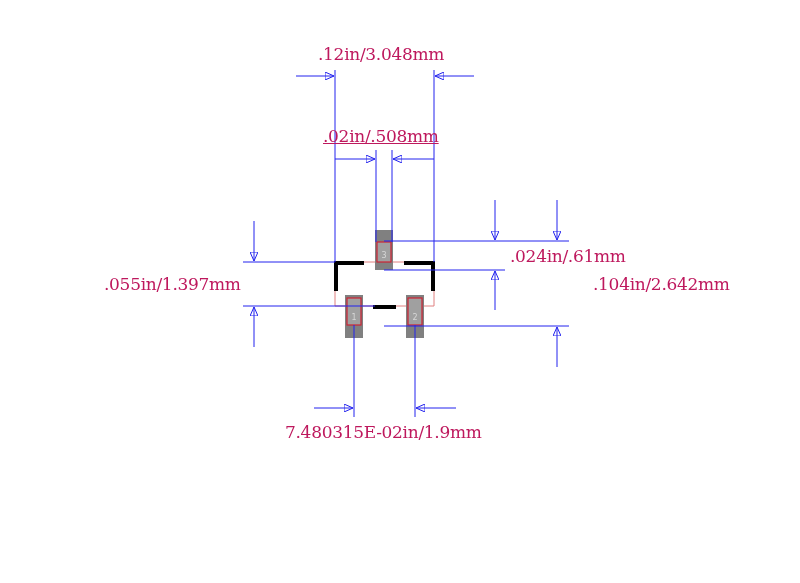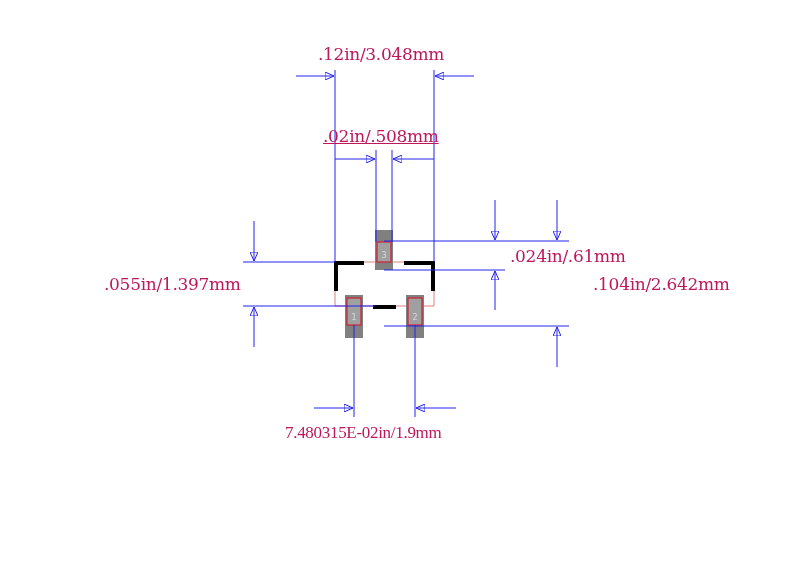--- a/index.html
+++ b/index.html
@@ -90,13 +90,13 @@
     <line x1="314" y1="408" x2="353" y2="408" marker-end="url(#arrR)"></line>
     <line x1="456" y1="408" x2="416" y2="408" marker-end="url(#arrR)"></line>
   </g>
 </svg>
 
 <div class="dim-label" style="left:318px; top:46px;">.12in/3.048mm</div>
 <div class="dim-label" style="left:323px; top:128px;text-decoration:underline;">.02in/.508mm</div>
 <div class="dim-label" style="left:510px; top:248px;">.024in/.61mm</div>
 <div class="dim-label" style="left:572px; top:276px;margin-left:21px;">.104in/2.642mm</div>
 <div class="dim-label" style="left:104px; top:276px;">.055in/1.397mm</div>
-<div class="dim-label" style="left:285px; top:424px;font-family:Liberation Serif, serif;">7.480315E-02in/1.9mm</div>
+<div class="dim-label" style="left:285px; top:424px;">7.480315E-02in/1.9mm</div>
 
 </body></html>

